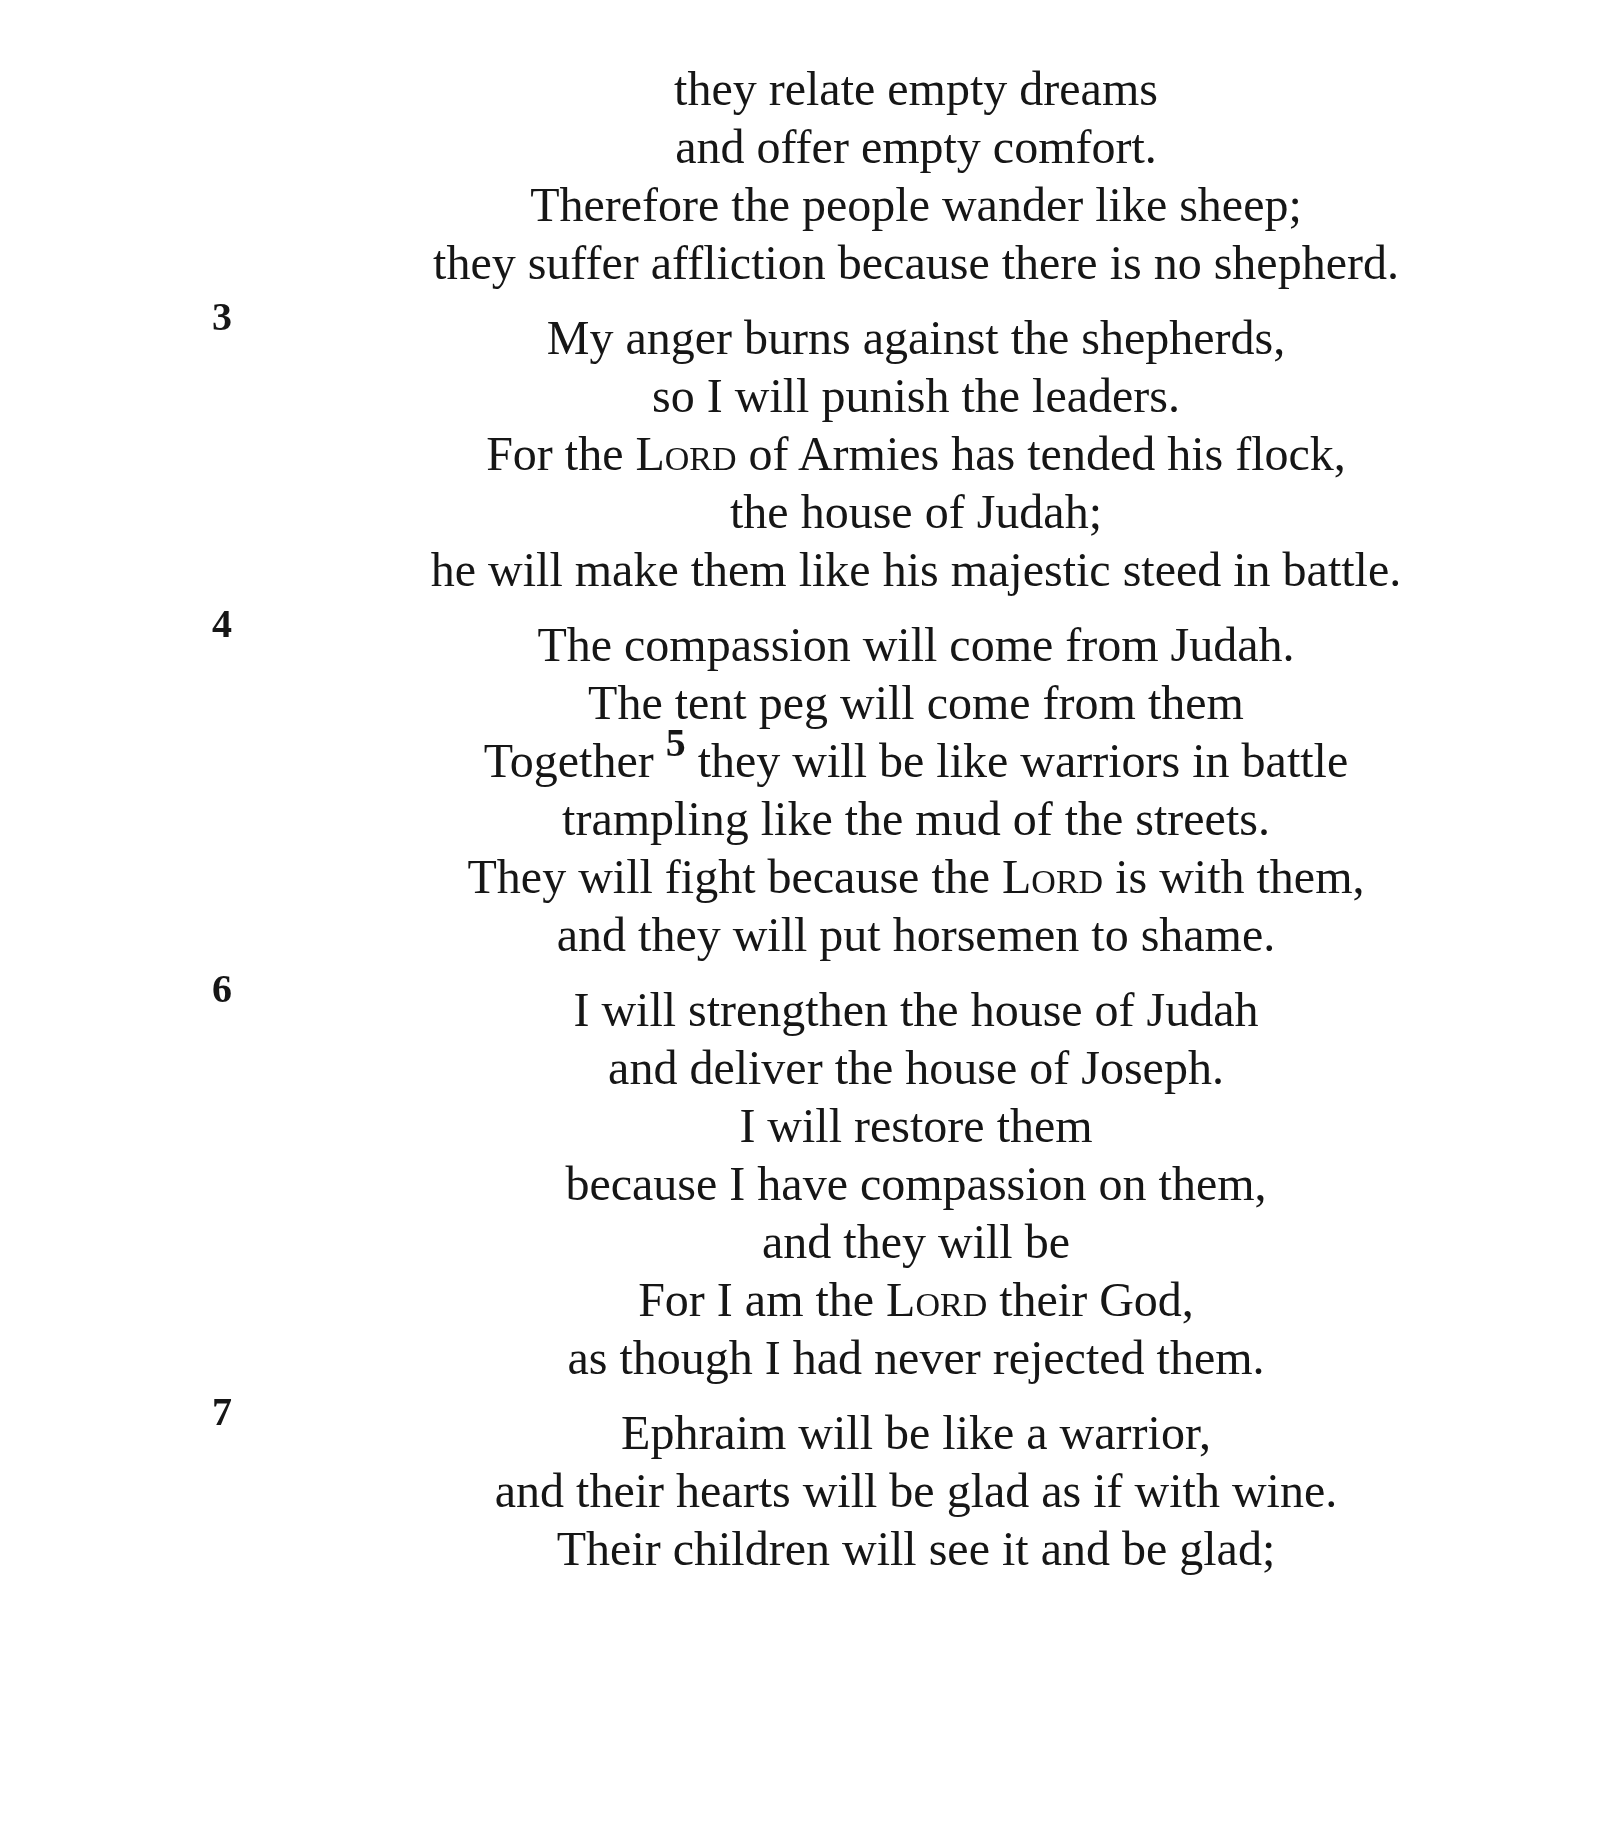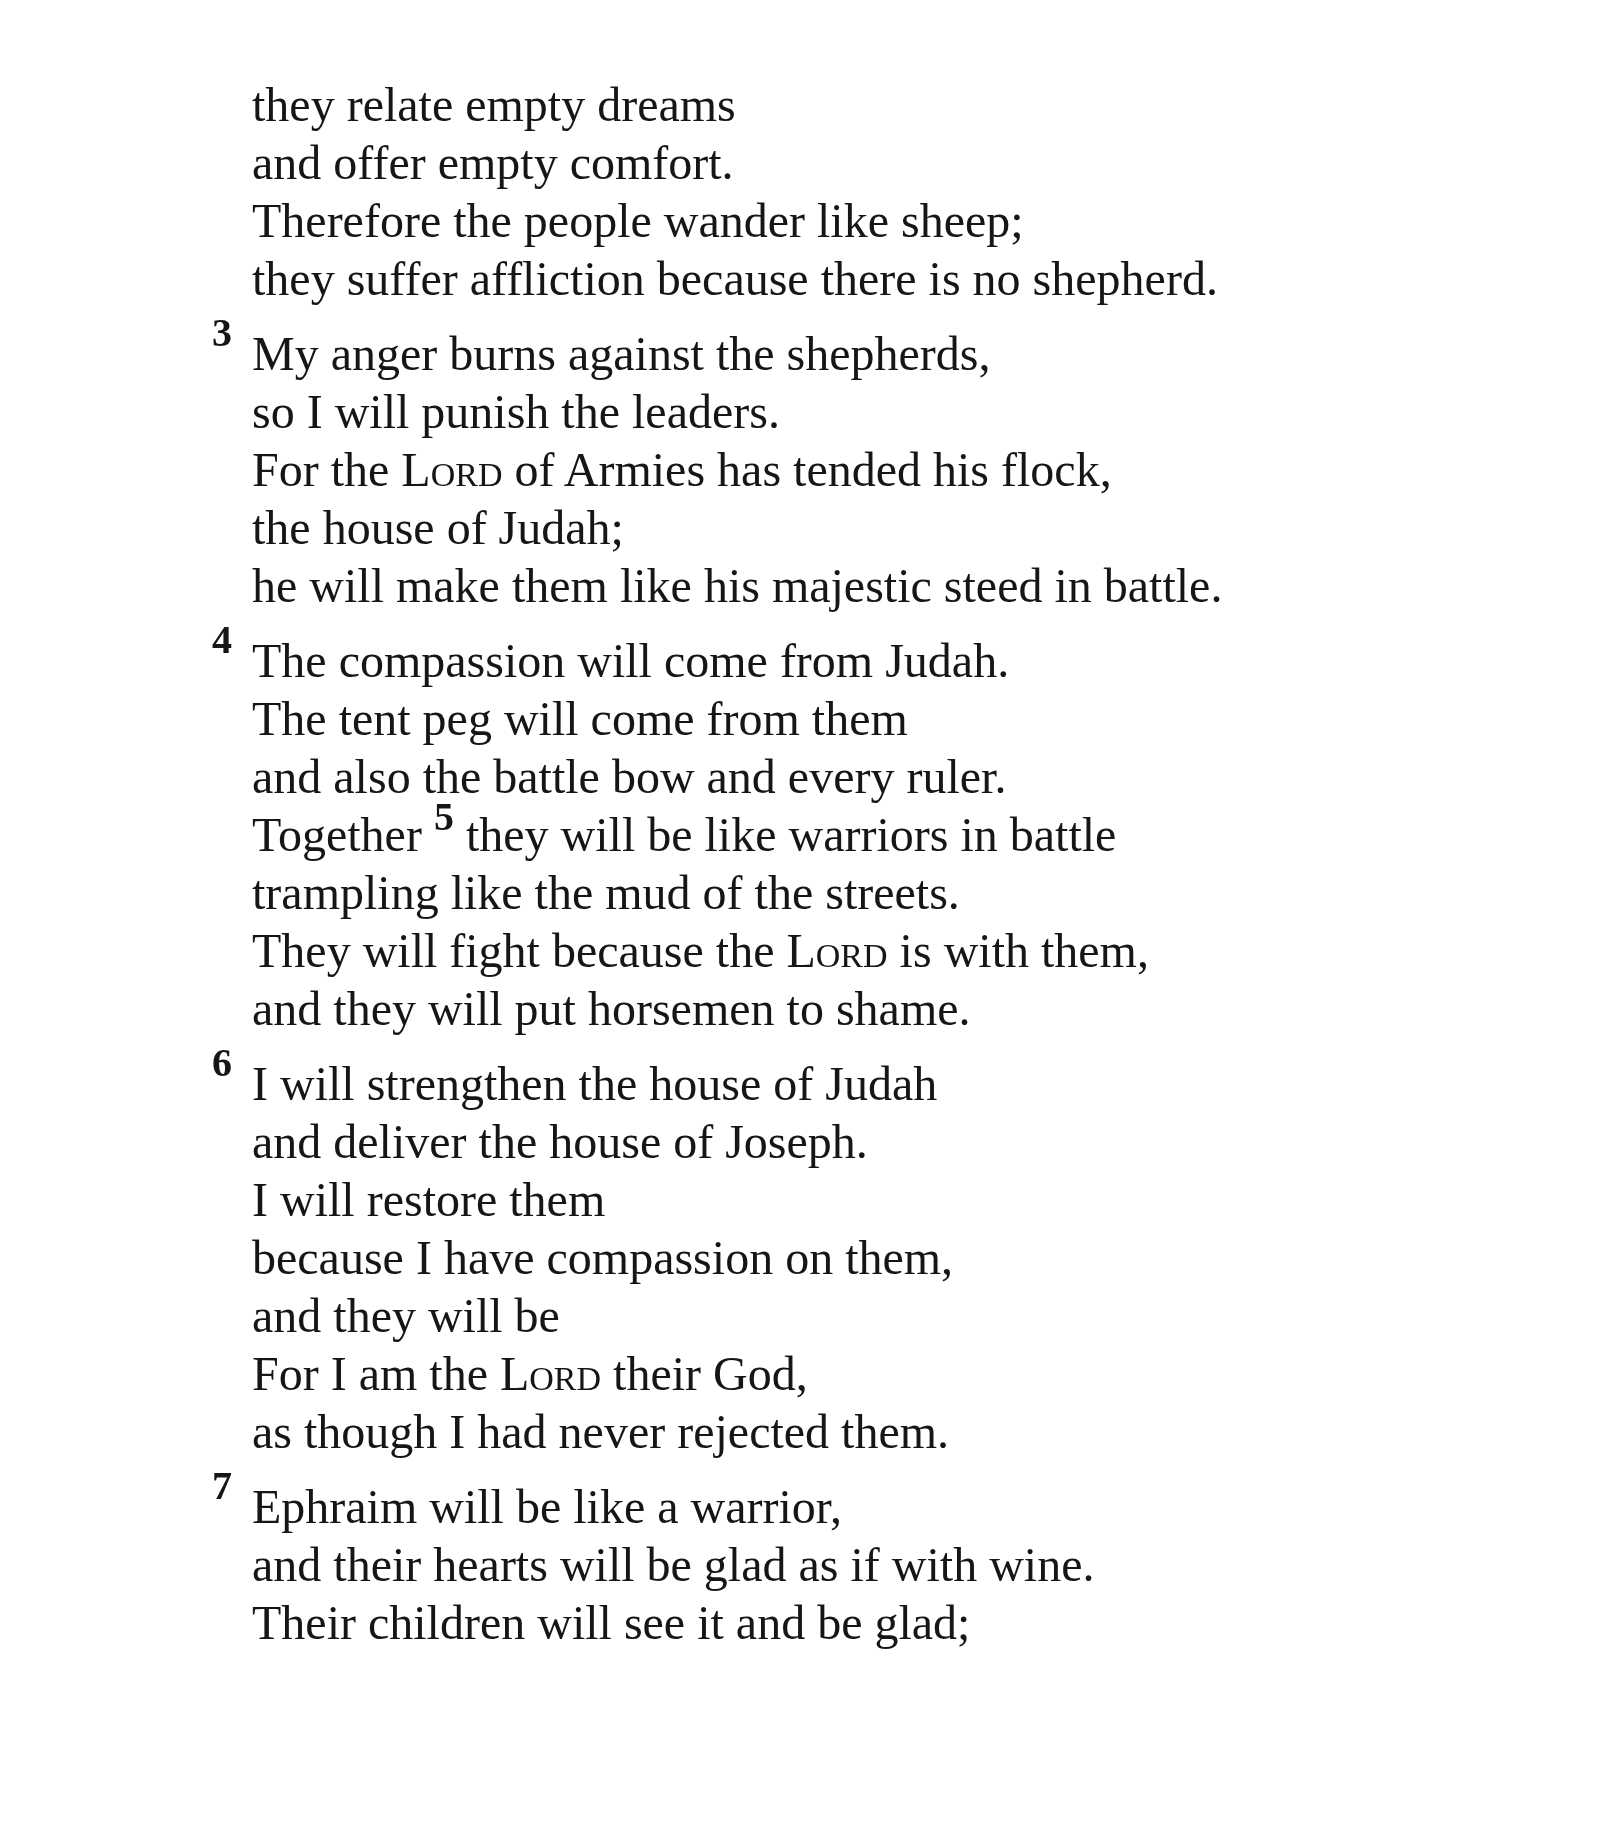--- a/index.html
+++ b/index.html
@@ -8,23 +8,24 @@
     background: #ffffff;
   }
   body {
     width: 1620px;
     height: 1845px;
     overflow: hidden;
     font-family: "Liberation Serif", "DejaVu Serif", serif;
     color: #161616;
   }
   .poem {
-    padding: 76px 40px 0 252px;
+    padding: 60px 40px 0 252px;
     font-size: 48px;
     line-height: 58px;
+    text-align: center;
   }
   .line {
     position: relative;
     white-space: nowrap;
   }
   .line.verse-start {
     margin-top: 17px;
   }
   .vnum {
     font-weight: 700;
@@ -53,21 +54,20 @@
       <div class="line"><span>and offer empty comfort.</span></div>
       <div class="line"><span>Therefore the people wander like sheep;</span></div>
       <div class="line"><span>they suffer affliction because there is no shepherd.</span></div>
       <div class="line verse-start"><span class="vnum hang">3</span><span>My anger burns against the shepherds,</span></div>
       <div class="line"><span>so I will punish the leaders.</span></div>
       <div class="line"><span>For the </span><span class="sc">Lord</span><span> of Armies has tended his flock,</span></div>
       <div class="line"><span>the house of Judah;</span></div>
       <div class="line"><span>he will make them like his majestic steed in battle.</span></div>
       <div class="line verse-start"><span class="vnum hang">4</span><span>The compassion will come from Judah.</span></div>
       <div class="line"><span>The tent peg will come from them</span></div>
-      <div class="line"><span>and also the battle bow and every ruler.</span></div>
       <div class="line"><span>Together </span><span class="vnum inline">5</span><span> they will be like warriors in battle</span></div>
       <div class="line"><span>trampling like the mud of the streets.</span></div>
       <div class="line"><span>They will fight because the </span><span class="sc">Lord</span><span> is with them,</span></div>
       <div class="line"><span>and they will put horsemen to shame.</span></div>
       <div class="line verse-start"><span class="vnum hang">6</span><span>I will strengthen the house of Judah</span></div>
       <div class="line"><span>and deliver the house of Joseph.</span></div>
       <div class="line"><span>I will restore them</span></div>
       <div class="line"><span>because I have compassion on them,</span></div>
       <div class="line"><span>and they will be</span></div>
       <div class="line"><span>For I am the </span><span class="sc">Lord</span><span> their God,</span></div>

